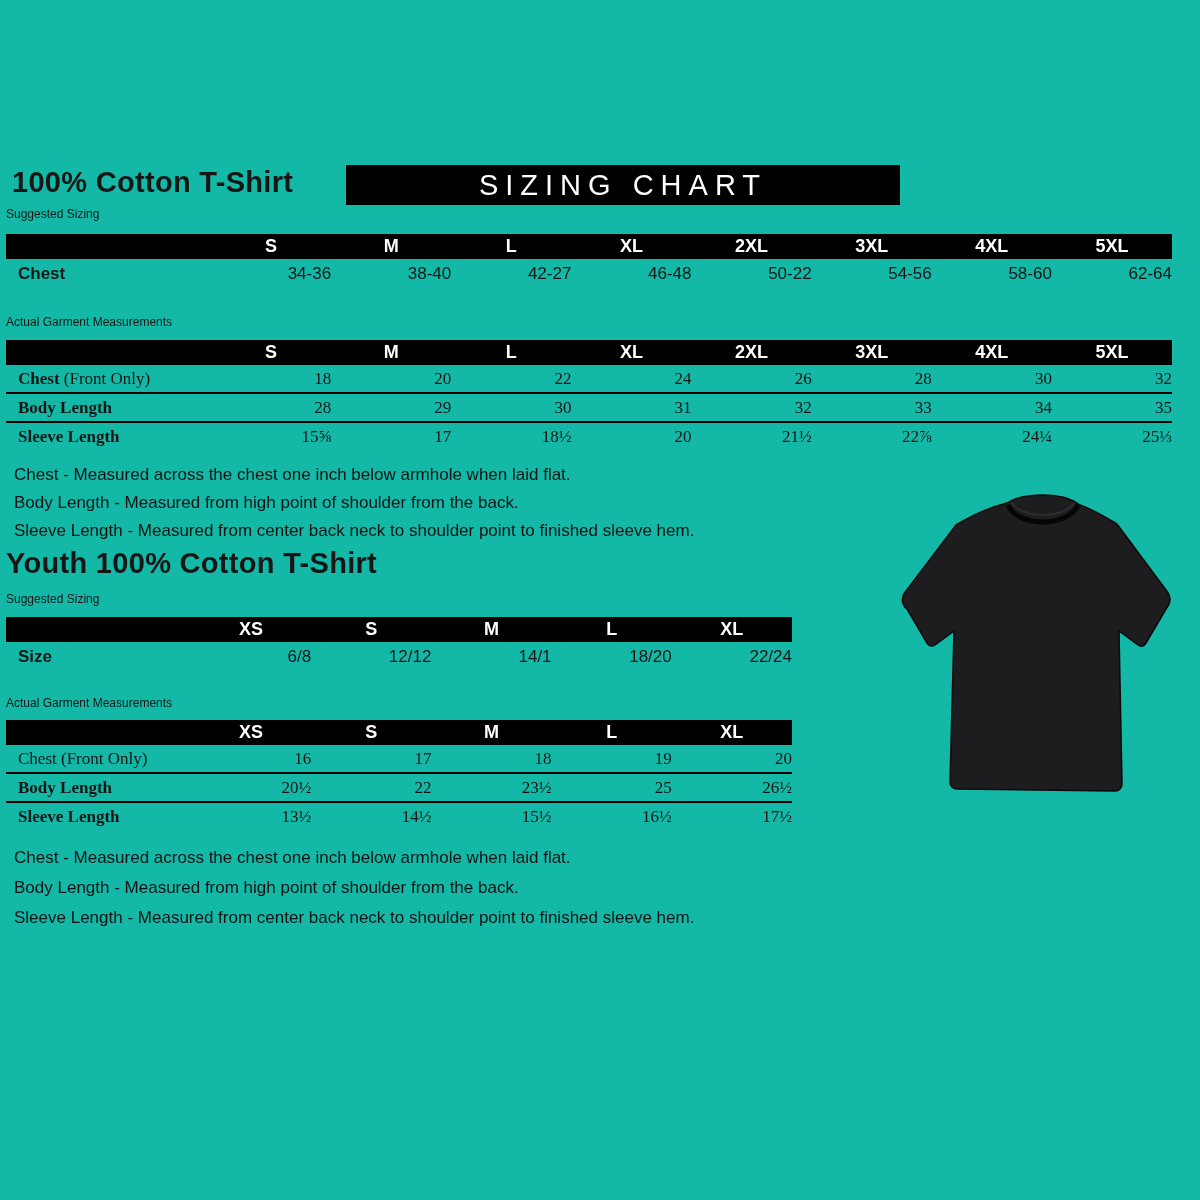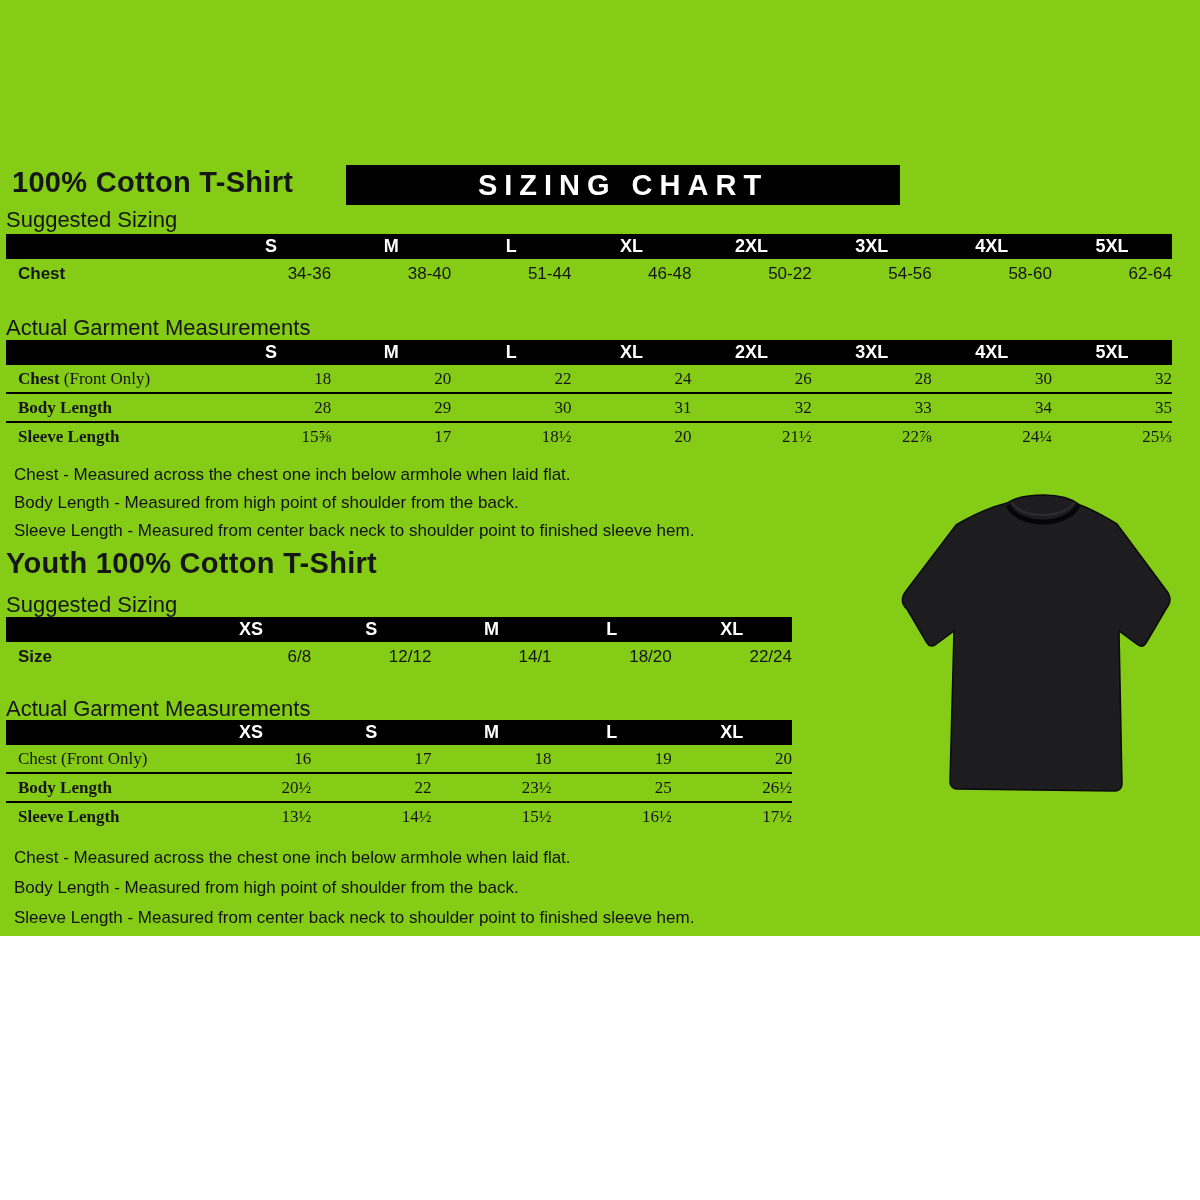--- a/index.html
+++ b/index.html
@@ -1,31 +1,31 @@
 <!DOCTYPE html>
 <html><head>
 <meta charset="utf-8">
 <style>
   html,body { margin:0; padding:0; background:#fff; }
   .canvas {
-    position:relative; width:1200px; height:936px; background:#84cc16;
+    position:relative; width:1200px; height:1200px; background:#14b8a6;
     font-family:"Liberation Sans", sans-serif; color:#111; overflow:hidden;
   }
   .title {
     position:absolute; left:12px; font-size:29px; font-weight:bold;
     letter-spacing:0.3px; color:#161616; white-space:nowrap;
   }
   .banner {
     position:absolute; left:346px; top:165px; width:554px; height:40px;
     background:#000; display:flex; align-items:center; justify-content:center;
   }
   .banner span {
-    color:#fff; font-size:29px; font-weight:bold; letter-spacing:7px; white-space:nowrap;
-  }
-  .sec-label { position:absolute; left:6px; font-size:22px; color:#161616; }
+    color:#fff; font-size:29px; font-weight:normal; letter-spacing:7px; white-space:nowrap;
+  }
+  .sec-label { position:absolute; left:6px; font-size:12px; color:#161616; }
   table.tbl {
     position:absolute; left:6px; border-collapse:collapse; table-layout:fixed;
     font-size:17px; color:#161616;
   }
   table.adult   { width:1166px; }
   table.youth-t { width:786px; }
   .tbl th {
     background:#000; color:#fff; font-weight:bold; font-size:18px;
     height:25px; padding:0; text-align:center;
   }
@@ -73,21 +73,21 @@
         <th>3XL</th>
         <th>4XL</th>
         <th>5XL</th>
       </tr>
     </thead>
     <tbody>
       <tr>
         <td class="rowlabel">Chest</td>
         <td>34-36</td>
         <td>38-40</td>
-        <td>51-44</td>
+        <td>42-27</td>
         <td>46-48</td>
         <td>50-22</td>
         <td>54-56</td>
         <td>58-60</td>
         <td>62-64</td>
       </tr>
     </tbody>
   </table>
 
   <div class="sec-label" style="top:315px">Actual Garment Measurements</div>

